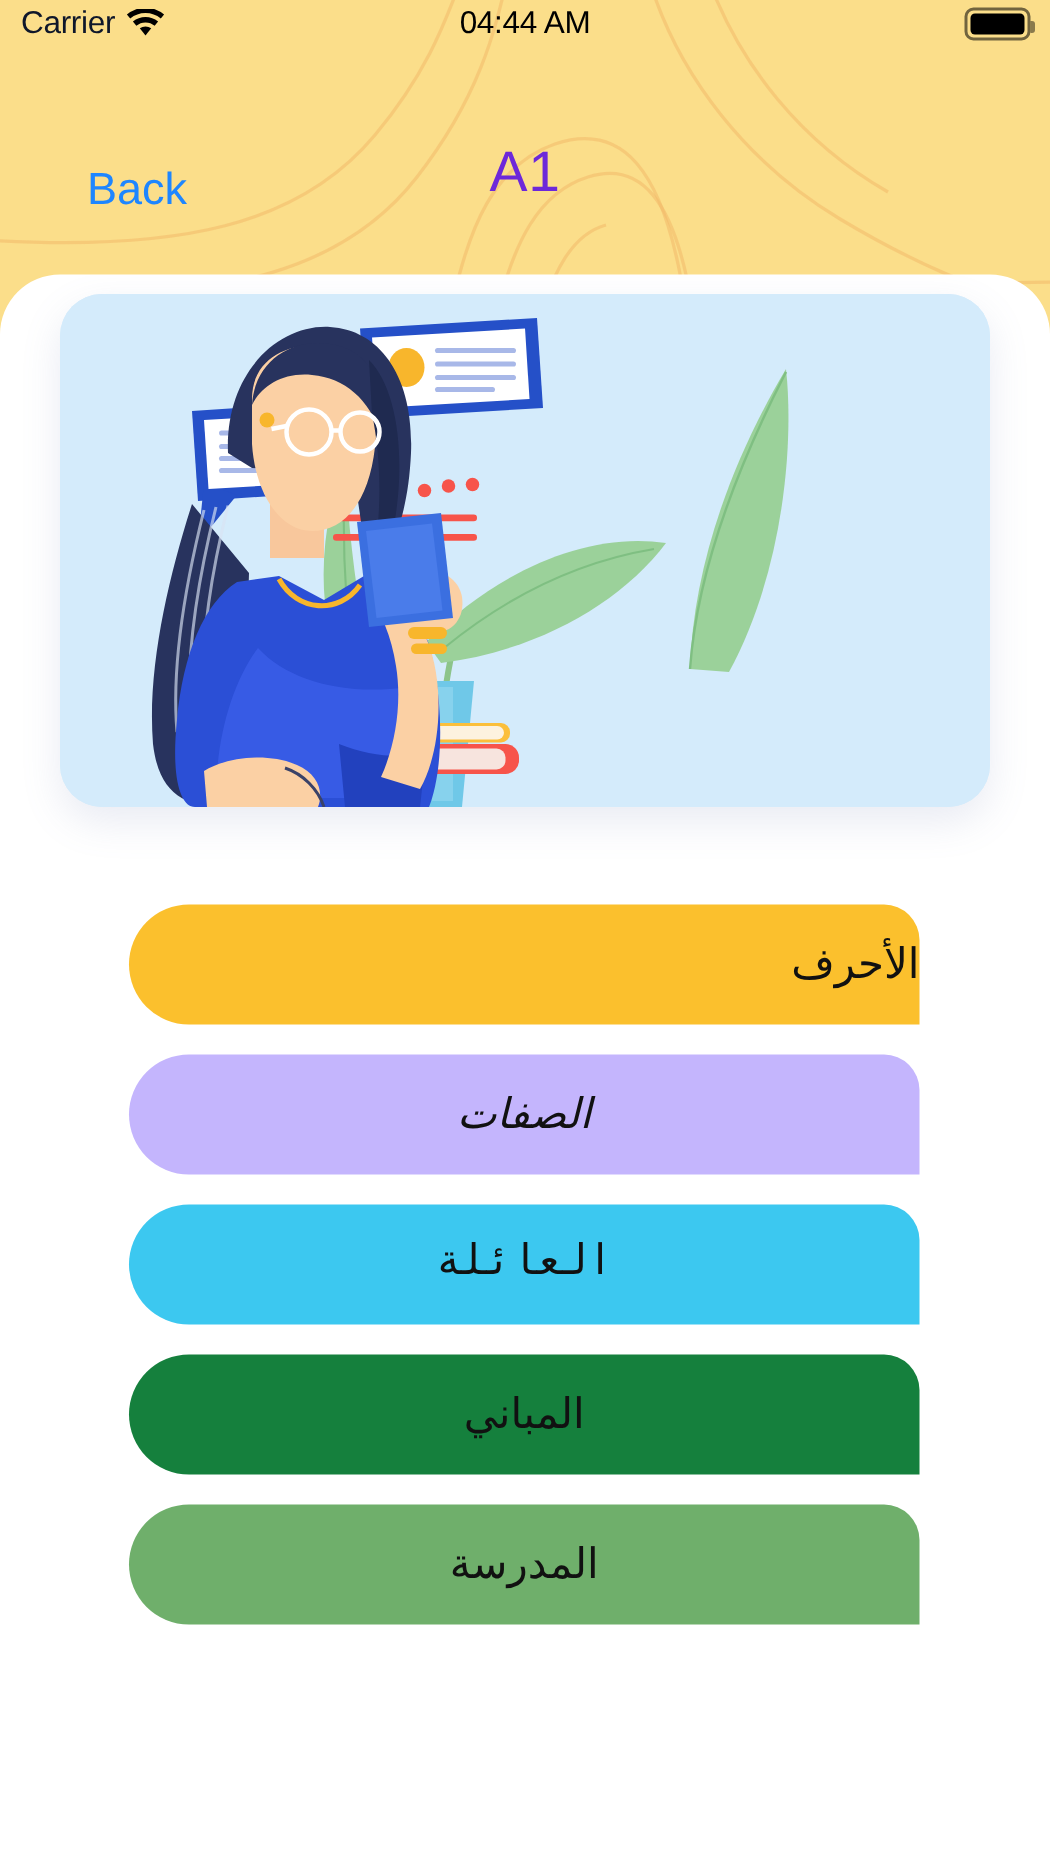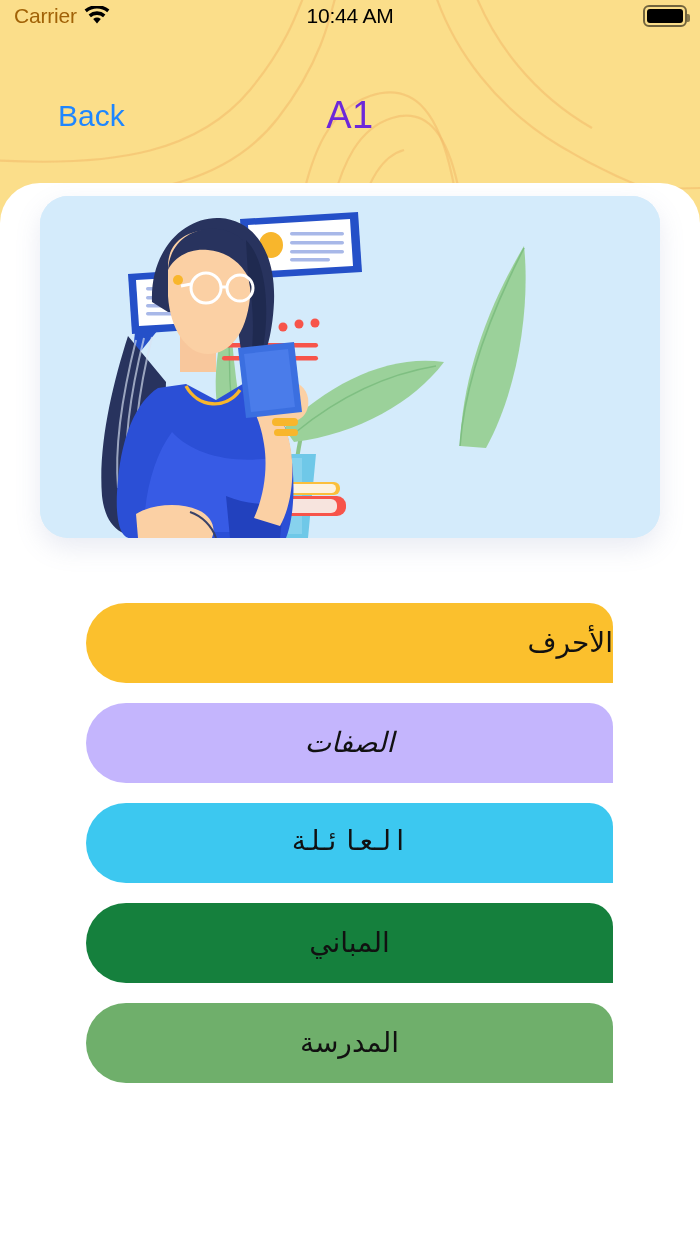--- a/index.html
+++ b/index.html
@@ -16,42 +16,42 @@
     position:absolute; left:0; top:0; width:700px; height:200px;
     background:#FBDE8A; overflow:hidden;
   }
   .header-waves { position:absolute; inset:0; width:700px; height:200px; }
 
   .statusbar {
     position:absolute; left:0; top:0; width:700px; height:32px;
     display:flex; align-items:center; z-index:3;
   }
   .sb-left { display:flex; align-items:center; gap:7px; margin-left:14px; }
-  .sb-carrier { font-size:21px; color:#a16207; letter-spacing:-.2px; }
+  .sb-carrier { font-size:21px; color:#0f172a; letter-spacing:-.2px; }
   .wifi-icon { display:block; }
   .sb-time {
     position:absolute; left:0; right:0; text-align:center;
     font-size:21px; color:#000; letter-spacing:-.2px;
   }
   .sb-right { position:absolute; right:13px; display:flex; align-items:center; }
   .batt-shell {
     position:relative; width:44px; height:22px;
     border:2px solid rgba(0,0,0,.55); border-radius:6px; padding:2px;
   }
   .batt-fill { width:100%; height:100%; background:#000; border-radius:3px; }
   .batt-cap {
     position:absolute; right:-5px; top:7px; width:3px; height:8px;
     background:rgba(0,0,0,.45); border-radius:0 2px 2px 0;
   }
 
   .navbar {
     position:absolute; left:0; top:84px; width:700px; height:62px; z-index:3;
   }
   .back-btn {
-    position:absolute; left:58px; top:1px;
+    position:absolute; left:58px; top:12px;
     font-size:30px; color:#1E86FF; line-height:62px;
     background:none; border:none; cursor:pointer; padding:0;
     font-family:inherit;
   }
   .nav-title {
     position:absolute; left:0; right:0; top:0; line-height:62px;
     text-align:center; font-size:38px; color:#6d28d9; letter-spacing:.5px;
   }
 
   
@@ -101,21 +101,21 @@
 
     <div class="statusbar">
       <div class="sb-left">
         <span class="sb-carrier">Carrier</span>
         <svg class="wifi-icon" width="26" height="20" viewBox="0 0 26 20">
           <path d="M13 17.6 L9.2 12.9 a6.2 6.2 0 0 1 7.6 0 Z" fill="#000"></path>
           <path d="M4.6 8.4 a13 13 0 0 1 16.8 0 l-2.3 2.8 a9.4 9.4 0 0 0 -12.2 0 Z" fill="#000"></path>
           <path d="M0.6 3.6 a19.4 19.4 0 0 1 24.8 0 l-2.2 2.7 a15.9 15.9 0 0 0 -20.4 0 Z" fill="#000"></path>
         </svg>
       </div>
-      <div class="sb-time">10:44 AM</div>
+      <div class="sb-time">04:44 AM</div>
       <div class="sb-right">
         <div class="batt-shell">
           <div class="batt-fill"></div>
           <div class="batt-cap"></div>
         </div>
       </div>
     </div>
 
     <div class="navbar">
       <button class="back-btn" style="color: rgb(30, 134, 255);">Back</button>

